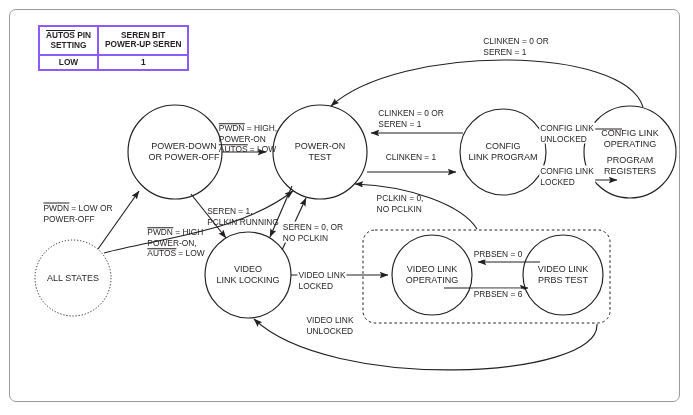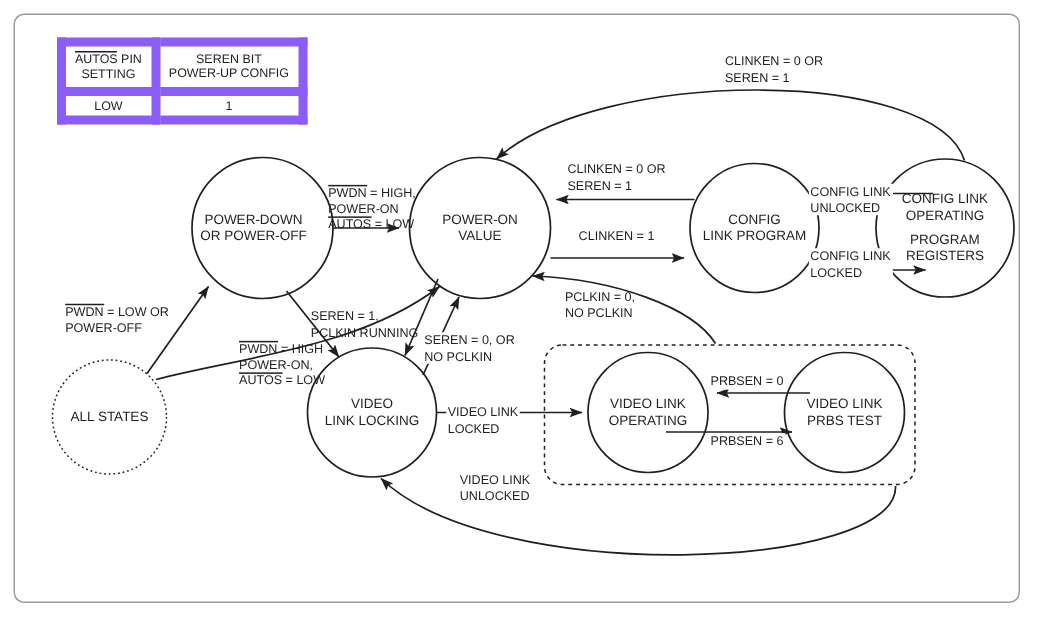--- a/index.html
+++ b/index.html
@@ -6,22 +6,22 @@
   body{width:693px;height:415px;overflow:hidden;
        font-family:"Liberation Sans","DejaVu Sans",sans-serif;color:#231f20;}
   #stage{position:relative;width:693px;height:415px;}
   #frame{position:absolute;left:9px;top:9px;width:671px;height:393px;
          border:1.5px solid #9b9b9b;border-radius:7px;box-sizing:border-box;}
   svg{position:absolute;left:0;top:0;width:693px;height:415px;}
 
   
   #lut{position:absolute;left:38px;top:25px;border-collapse:collapse;
        font-size:8.3px;line-height:1.18;}
-  #lut td,#lut th{border:6px solid #8b5cf6;text-align:center;
-       padding:2px 5px;font-weight:normal;color:#231f20;}
+  #lut td,#lut th{border:2px solid #8b5cf6;text-align:center;
+       padding:2px 5px;font-weight:bold;color:#231f20;}
   #lut th{padding:3px 6px;}
   .ovl{border-top:1px solid #231f20;padding-top:0px;display:inline-block;line-height:1.05;}
 
   
   .st{position:absolute;text-align:center;font-size:9px;line-height:1.22;
       color:#231f20;transform:translate(-50%,-50%);white-space:nowrap;}
   
   .lb{position:absolute;text-align:left;font-size:8.4px;line-height:1.25;
       color:#231f20;transform:translate(-50%,-50%);white-space:nowrap;
       background:#fff;padding:0 1px;}
@@ -36,21 +36,21 @@
 
   <table id="lut">
     <tbody>
         <tr>
       <th>
         <span class="ovl">AUTOS</span><span> PIN</span><br>
         <span>SETTING</span>
       </th>
       <th>
         <span>SEREN BIT</span><br>
-        <span>POWER-UP CONFIG</span>
+        <span>POWER-UP SEREN</span>
       </th>
     </tr>
     <tr>
       <td>LOW</td>
       <td>1</td>
     </tr>
   </tbody>
     </table>
 
   <svg viewBox="0 0 693 415">
@@ -104,28 +104,28 @@
       <path d="M 540 262 L 478 262" marker-end="url(#ah)"></path>
 
       <path d="M 444 288 L 528 288" marker-end="url(#ah)"></path>
     </g>
   </svg>
 
   <div class="st" style="left:73px;top:278px">
     <div>ALL STATES</div>
   </div>
 
-  <div class="st" style="left:169px;top:152px">
+  <div class="st" style="left:184px;top:152px">
     <div>POWER-DOWN</div>
     <div>OR POWER-OFF</div>
   </div>
 
   <div class="st" style="left:320px;top:152px">
     <div>POWER-ON</div>
-    <div>VALUE</div>
+    <div>TEST</div>
   </div>
 
   <div class="st" style="left:503px;top:152px">
     <div>CONFIG</div>
     <div>LINK PROGRAM</div>
   </div>
 
   <div class="st" style="left:630px;top:152px">
     <div>CONFIG LINK</div>
     <div>OPERATING</div>
@@ -147,21 +147,21 @@
   <div class="st" style="left:563px;top:275px">
     <div>VIDEO LINK</div>
     <div>PRBS TEST</div>
   </div>
 
   <div class="lb nb" style="left:78px;top:213px">
     <div><span class="ovl">PWDN</span><span> = LOW OR</span></div>
     <div>POWER-OFF</div>
   </div>
 
-  <div class="lb nb" style="left:188px;top:243px">
+  <div class="lb nb" style="left:176px;top:243px">
     <div><span class="ovl">PWDN</span><span> = HIGH</span></div>
     <div>POWER-ON,</div>
     <div><span class="ovl">AUTOS</span><span> = LOW</span></div>
   </div>
 
   <div class="lb nb" style="left:248px;top:139px">
     <div><span class="ovl">PWDN</span><span> = HIGH,</span></div>
     <div>POWER-ON</div>
     <div><span class="ovl">AUTOS</span><span> = LOW</span></div>
   </div>

